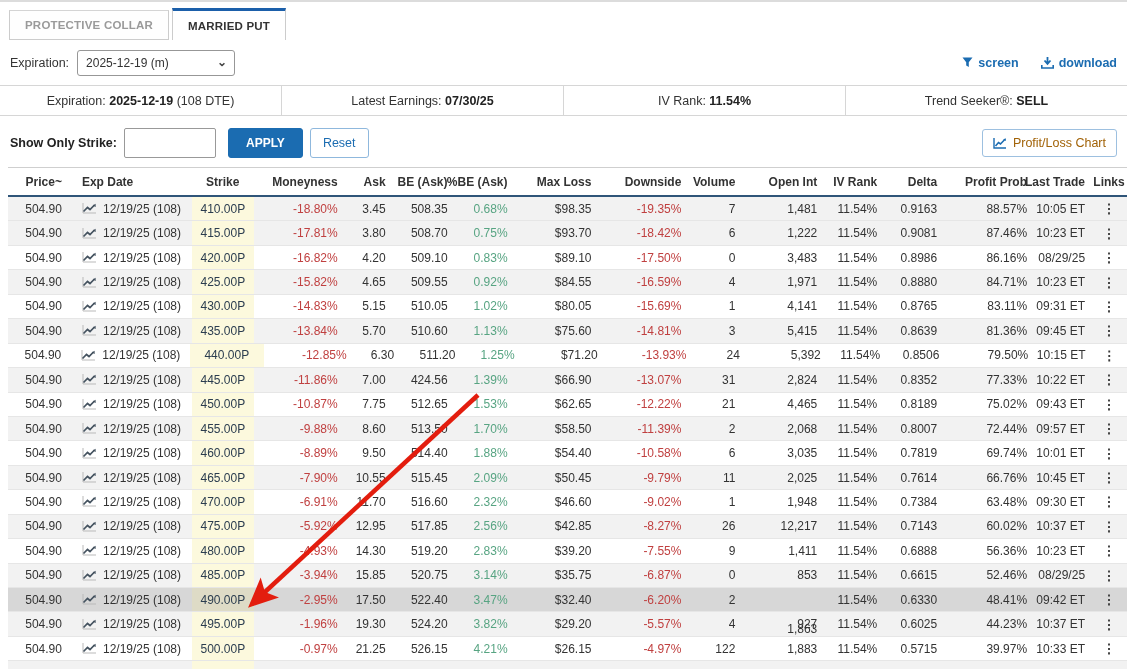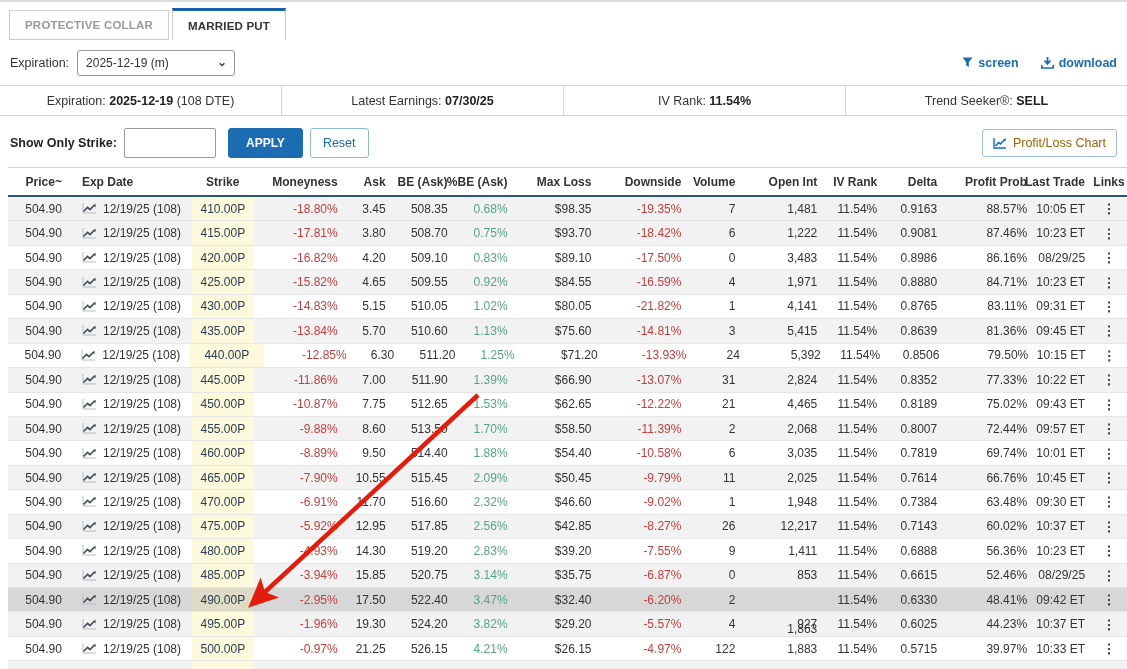--- a/index.html
+++ b/index.html
@@ -281,21 +281,21 @@
               </svg>
             </span>
             <span>12/19/25 (108)</span>
           </div>
           <div class="cell al-c strike" style="width: 62px;">430.00P</div>
           <div class="cell al-r c-red" style="width: 90px;">-14.83%</div>
           <div class="cell al-r" style="width: 48px;">5.15</div>
           <div class="cell al-r" style="width: 62px;">510.05</div>
           <div class="cell al-r c-green" style="width: 60px;">1.02%</div>
           <div class="cell al-r" style="width: 84px;">$80.05</div>
-          <div class="cell al-r c-red" style="width: 90px;">-21.82%</div>
+          <div class="cell al-r c-red" style="width: 90px;">-15.69%</div>
           <div class="cell al-r" style="width: 54px;">1</div>
           <div class="cell al-r" style="width: 82px;">4,141</div>
           <div class="cell al-r" style="width: 60px;">11.54%</div>
           <div class="cell al-r" style="width: 60px;">0.8765</div>
           <div class="cell al-r" style="width: 90px;">83.11%</div>
           <div class="cell al-r" style="width: 58px;">09:31 ET</div>
           <div class="cell al-c" style="width: 36px;">
             <span class="kebab">⋮</span>
           </div>
         </div>
@@ -365,21 +365,21 @@
                 <path d="M1 10 H14 M1 10 V0" stroke="#b9b9b9" stroke-width="1" fill="none"></path>
                 <path d="M1.5 8.5 L5.5 4.5 L8 6.5 L12.5 2" stroke="#44525f" stroke-width="1.7" fill="none"></path>
                 <path d="M13.6 0.8 L13.7 4 L10.8 2.4 Z" fill="#44525f"></path>
               </svg>
             </span>
             <span>12/19/25 (108)</span>
           </div>
           <div class="cell al-c strike" style="width: 62px;">445.00P</div>
           <div class="cell al-r c-red" style="width: 90px;">-11.86%</div>
           <div class="cell al-r" style="width: 48px;">7.00</div>
-          <div class="cell al-r" style="width: 62px;">511.90</div>
+          <div class="cell al-r" style="width: 62px;">424.56</div>
           <div class="cell al-r c-green" style="width: 60px;">1.39%</div>
           <div class="cell al-r" style="width: 84px;">$66.90</div>
           <div class="cell al-r c-red" style="width: 90px;">-13.07%</div>
           <div class="cell al-r" style="width: 54px;">31</div>
           <div class="cell al-r" style="width: 82px;">2,824</div>
           <div class="cell al-r" style="width: 60px;">11.54%</div>
           <div class="cell al-r" style="width: 60px;">0.8352</div>
           <div class="cell al-r" style="width: 90px;">77.33%</div>
           <div class="cell al-r" style="width: 58px;">10:22 ET</div>
           <div class="cell al-c" style="width: 36px;">

